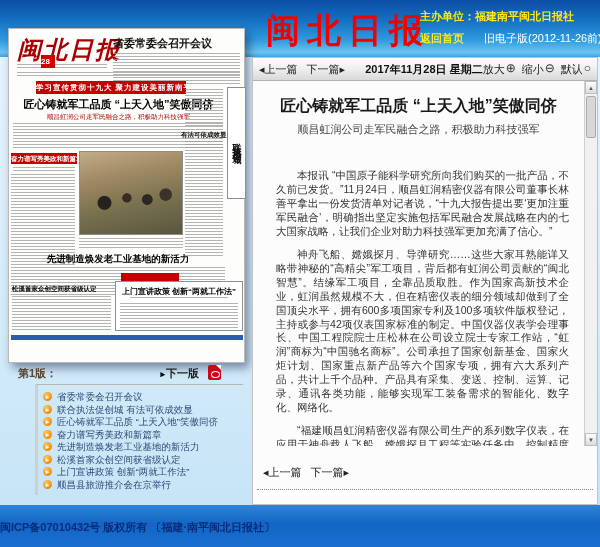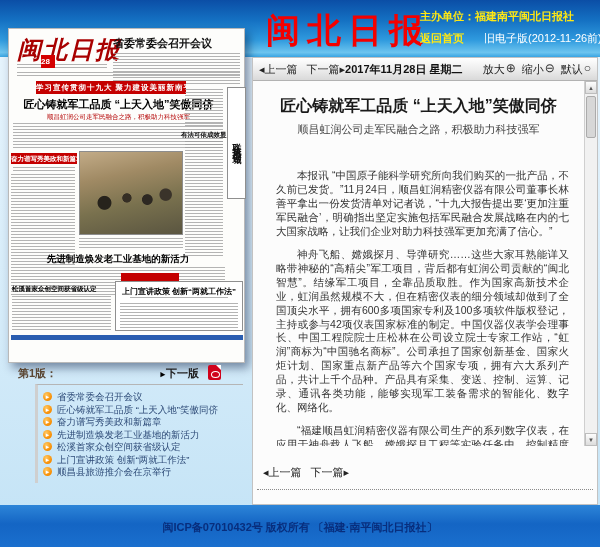--- a/index.html
+++ b/index.html
@@ -88,21 +88,21 @@
             color:#fff; font-size:7px; line-height:9px; text-align:center; }
 
   
   .panel { position:absolute; left:252px; top:57px; width:346px; height:448px;
            background:#fcfcfc; border:1px solid #c2c2c2; }
   .toolbar { position:absolute; left:0; top:0; right:0; height:23px; display:flex; align-items:center;
              background:linear-gradient(180deg,#ffffff 0%,#ececec 55%,#d9d9d9 100%);
              border-bottom:1px solid #b2b2b2; padding:0 6px; font-size:11px; color:#222; }
   .tb-nav { display:flex; gap:9px; white-space:nowrap; }
   .tb-link { cursor:pointer; color:#222; }
-  .toolbar-date { flex:1; text-align:left; font-weight:bold; color:#111; white-space:nowrap; }
+  .toolbar-date { flex:1; text-align:right; font-weight:bold; color:#111; white-space:nowrap; }
   .zoom-controls { display:flex; gap:6px; align-items:center; white-space:nowrap; }
   .zoom-item { display:flex; align-items:flex-start; gap:1px; cursor:pointer; }
   .zoom-glyph { font-size:12px; color:#333; line-height:12px; }
 
   .scroll-area { position:absolute; left:0; top:23px; right:13px; bottom:58px; overflow:hidden; padding:0 15px; }
   .article-title { margin:15px 0 5px; text-align:center; font-size:16px; font-weight:bold; color:#1a1a1a; white-space:nowrap; }
   .article-subtitle { text-align:center; font-size:11px; color:#454545; margin-bottom:32px; }
   .scroll-area p { font-size:10.5px; color:#333; line-height:1.33; text-indent:2em;
                    text-align:justify; margin-bottom:9px; font-family:"Liberation Sans",sans-serif;margin-left:8px; }
 
@@ -115,21 +115,21 @@
   .scroll-down { bottom:0; }
   .scroll-thumb { position:absolute; left:1px; top:15px; width:10px; height:42px; background:#d7d7d7;
                   border:1px solid #ababab; border-radius:2px; cursor:grab; }
 
   .panel-nav { position:absolute; left:10px; bottom:24px; display:flex; gap:9px; font-size:11px; color:#222; }
   .dotted-divider { position:absolute; left:4px; right:4px; bottom:14px; border-top:1px dotted #8a8a8a; }
 
   
   .footer { position:absolute; left:0; top:505px; width:600px; height:42px;
             background:linear-gradient(180deg,#2d85d8 0%,#1465c4 45%,#1a6fce 100%);
-            text-align:center; }
+            }
   .footer-text { margin-top:15px; font-size:11px; font-weight:bold; color:#082e7d; }
 </style>
 </head>
 <body>
 
 <div id="app">
 
   <div class="banner">
     <div class="banner-title">闽北日报</div>
     <div class="banner-right">
@@ -180,20 +180,24 @@
     <span class="pdf-icon"></span>
   </div>
 
   <div class="article-list">
     <div class="list-item">
         <span class="bullet">▸</span>
         <span>省委常委会召开会议</span>
       </div>
     <div class="list-item">
         <span class="bullet">▸</span>
+        <span>联合执法促创城 有法可依成效显</span>
+      </div>
+    <div class="list-item">
+        <span class="bullet">▸</span>
         <span>匠心铸就军工品质 “上天入地”笑傲同侪</span>
       </div>
     <div class="list-item">
         <span class="bullet">▸</span>
         <span>奋力谱写秀美政和新篇章</span>
       </div>
     <div class="list-item">
         <span class="bullet">▸</span>
         <span>先进制造焕发老工业基地的新活力</span>
       </div>

